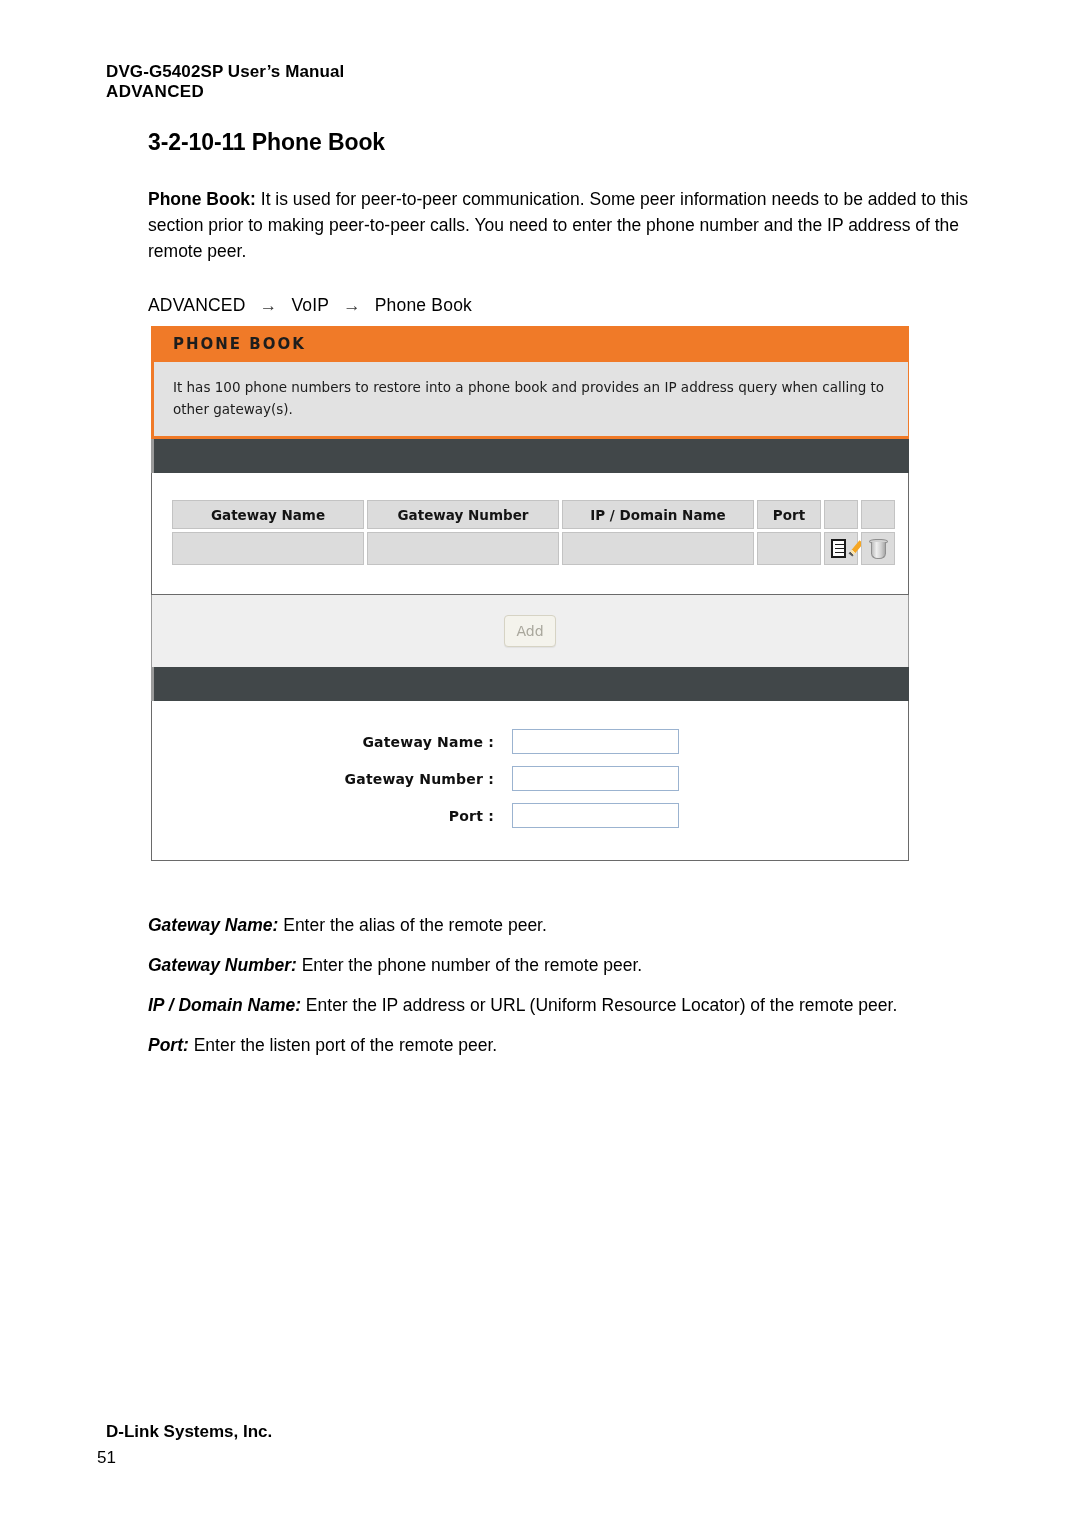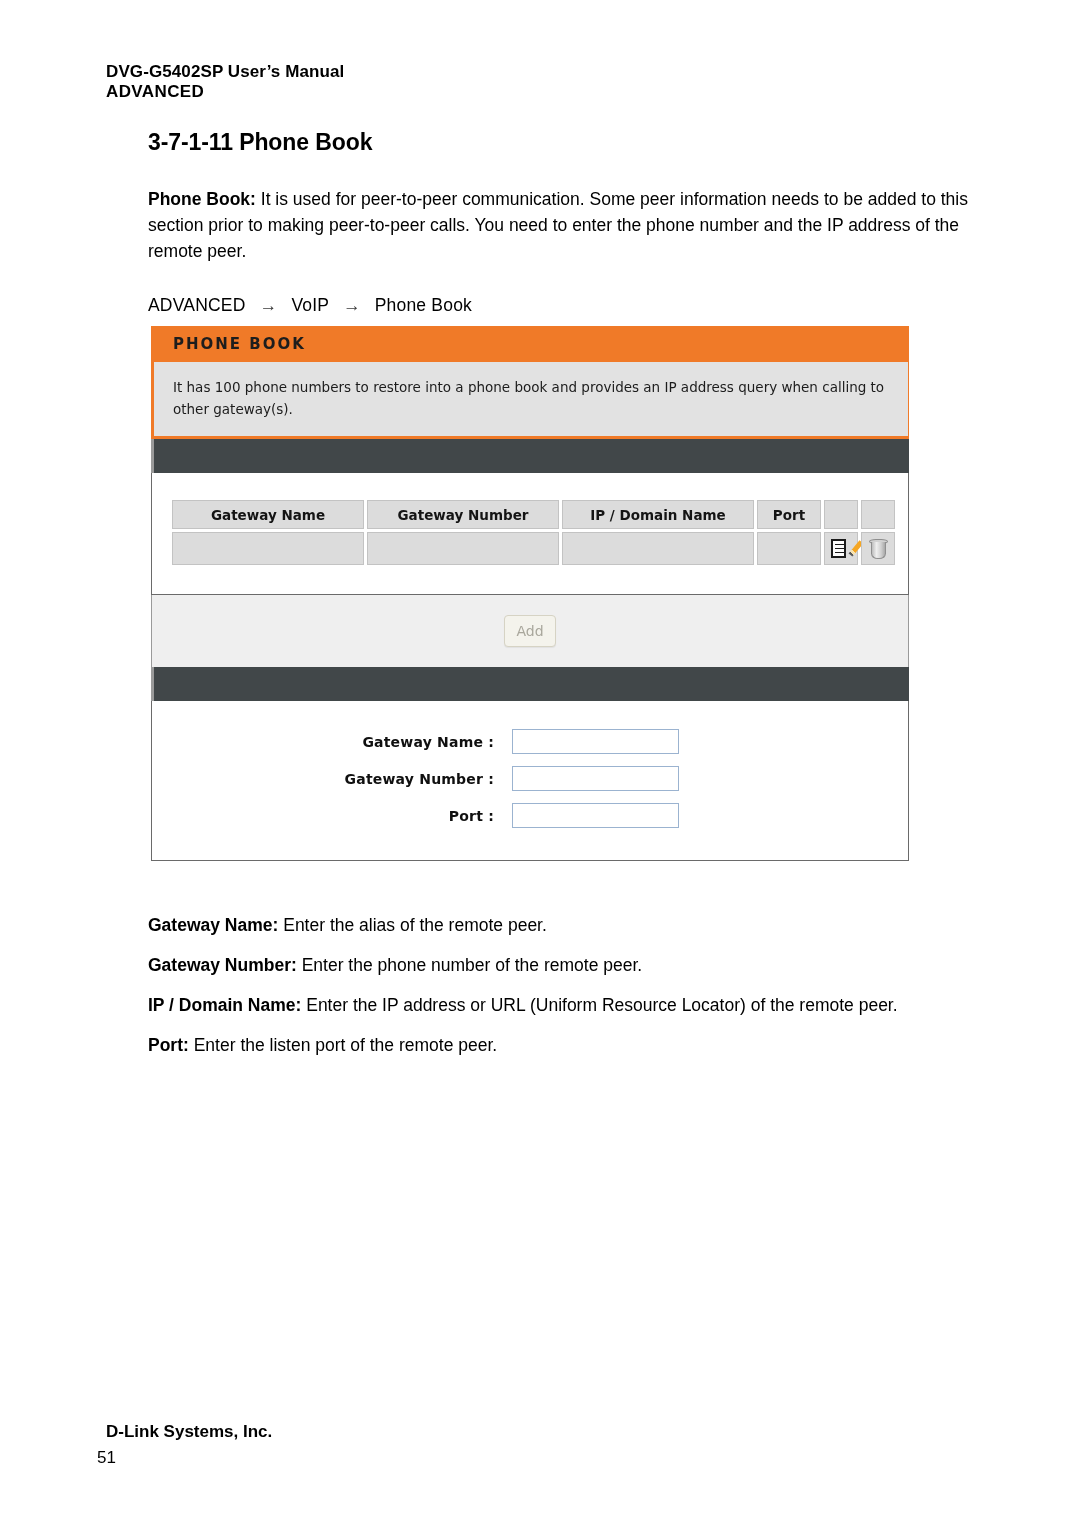--- a/index.html
+++ b/index.html
@@ -271,21 +271,21 @@
   
   .descriptions {
     position: absolute;
     top: 912px;
     left: 148px;
     width: 880px;
     font-size: 17.5px;
     line-height: 26px;
   }
   .descriptions p { margin: 0 0 14px 0; }
-  .descriptions b { font-weight: bold; }
+  .descriptions b { font-weight: bold; font-style: italic; }
 
   
   .footer-company {
     position: absolute;
     top: 1422px;
     left: 106px;
     font-size: 17px;
     font-weight: bold;
   }
   .footer-page {
@@ -296,21 +296,21 @@
   }
 </style>
 </head>
 <body>
 
 <div class="running-head">
   <span class="rh-left">DVG-G5402SP User’s Manual</span>
   <span class="rh-right">ADVANCED</span>
 </div>
 
-<div class="section-heading">3-7-1-11 Phone Book</div>
+<div class="section-heading">3-2-10-11 Phone Book</div>
 
 <div class="intro">
   <b>Phone Book:</b><span> It is used for peer-to-peer communication. Some peer information needs to be added to this section prior to making peer-to-peer calls. You need to enter the phone number and the IP address of the remote peer.</span>
 </div>
 
 <div class="breadcrumb">
   <span>ADVANCED</span>
   <span class="crumb-sep">→</span>
   <span>VoIP</span>
   <span class="crumb-sep">→</span>

